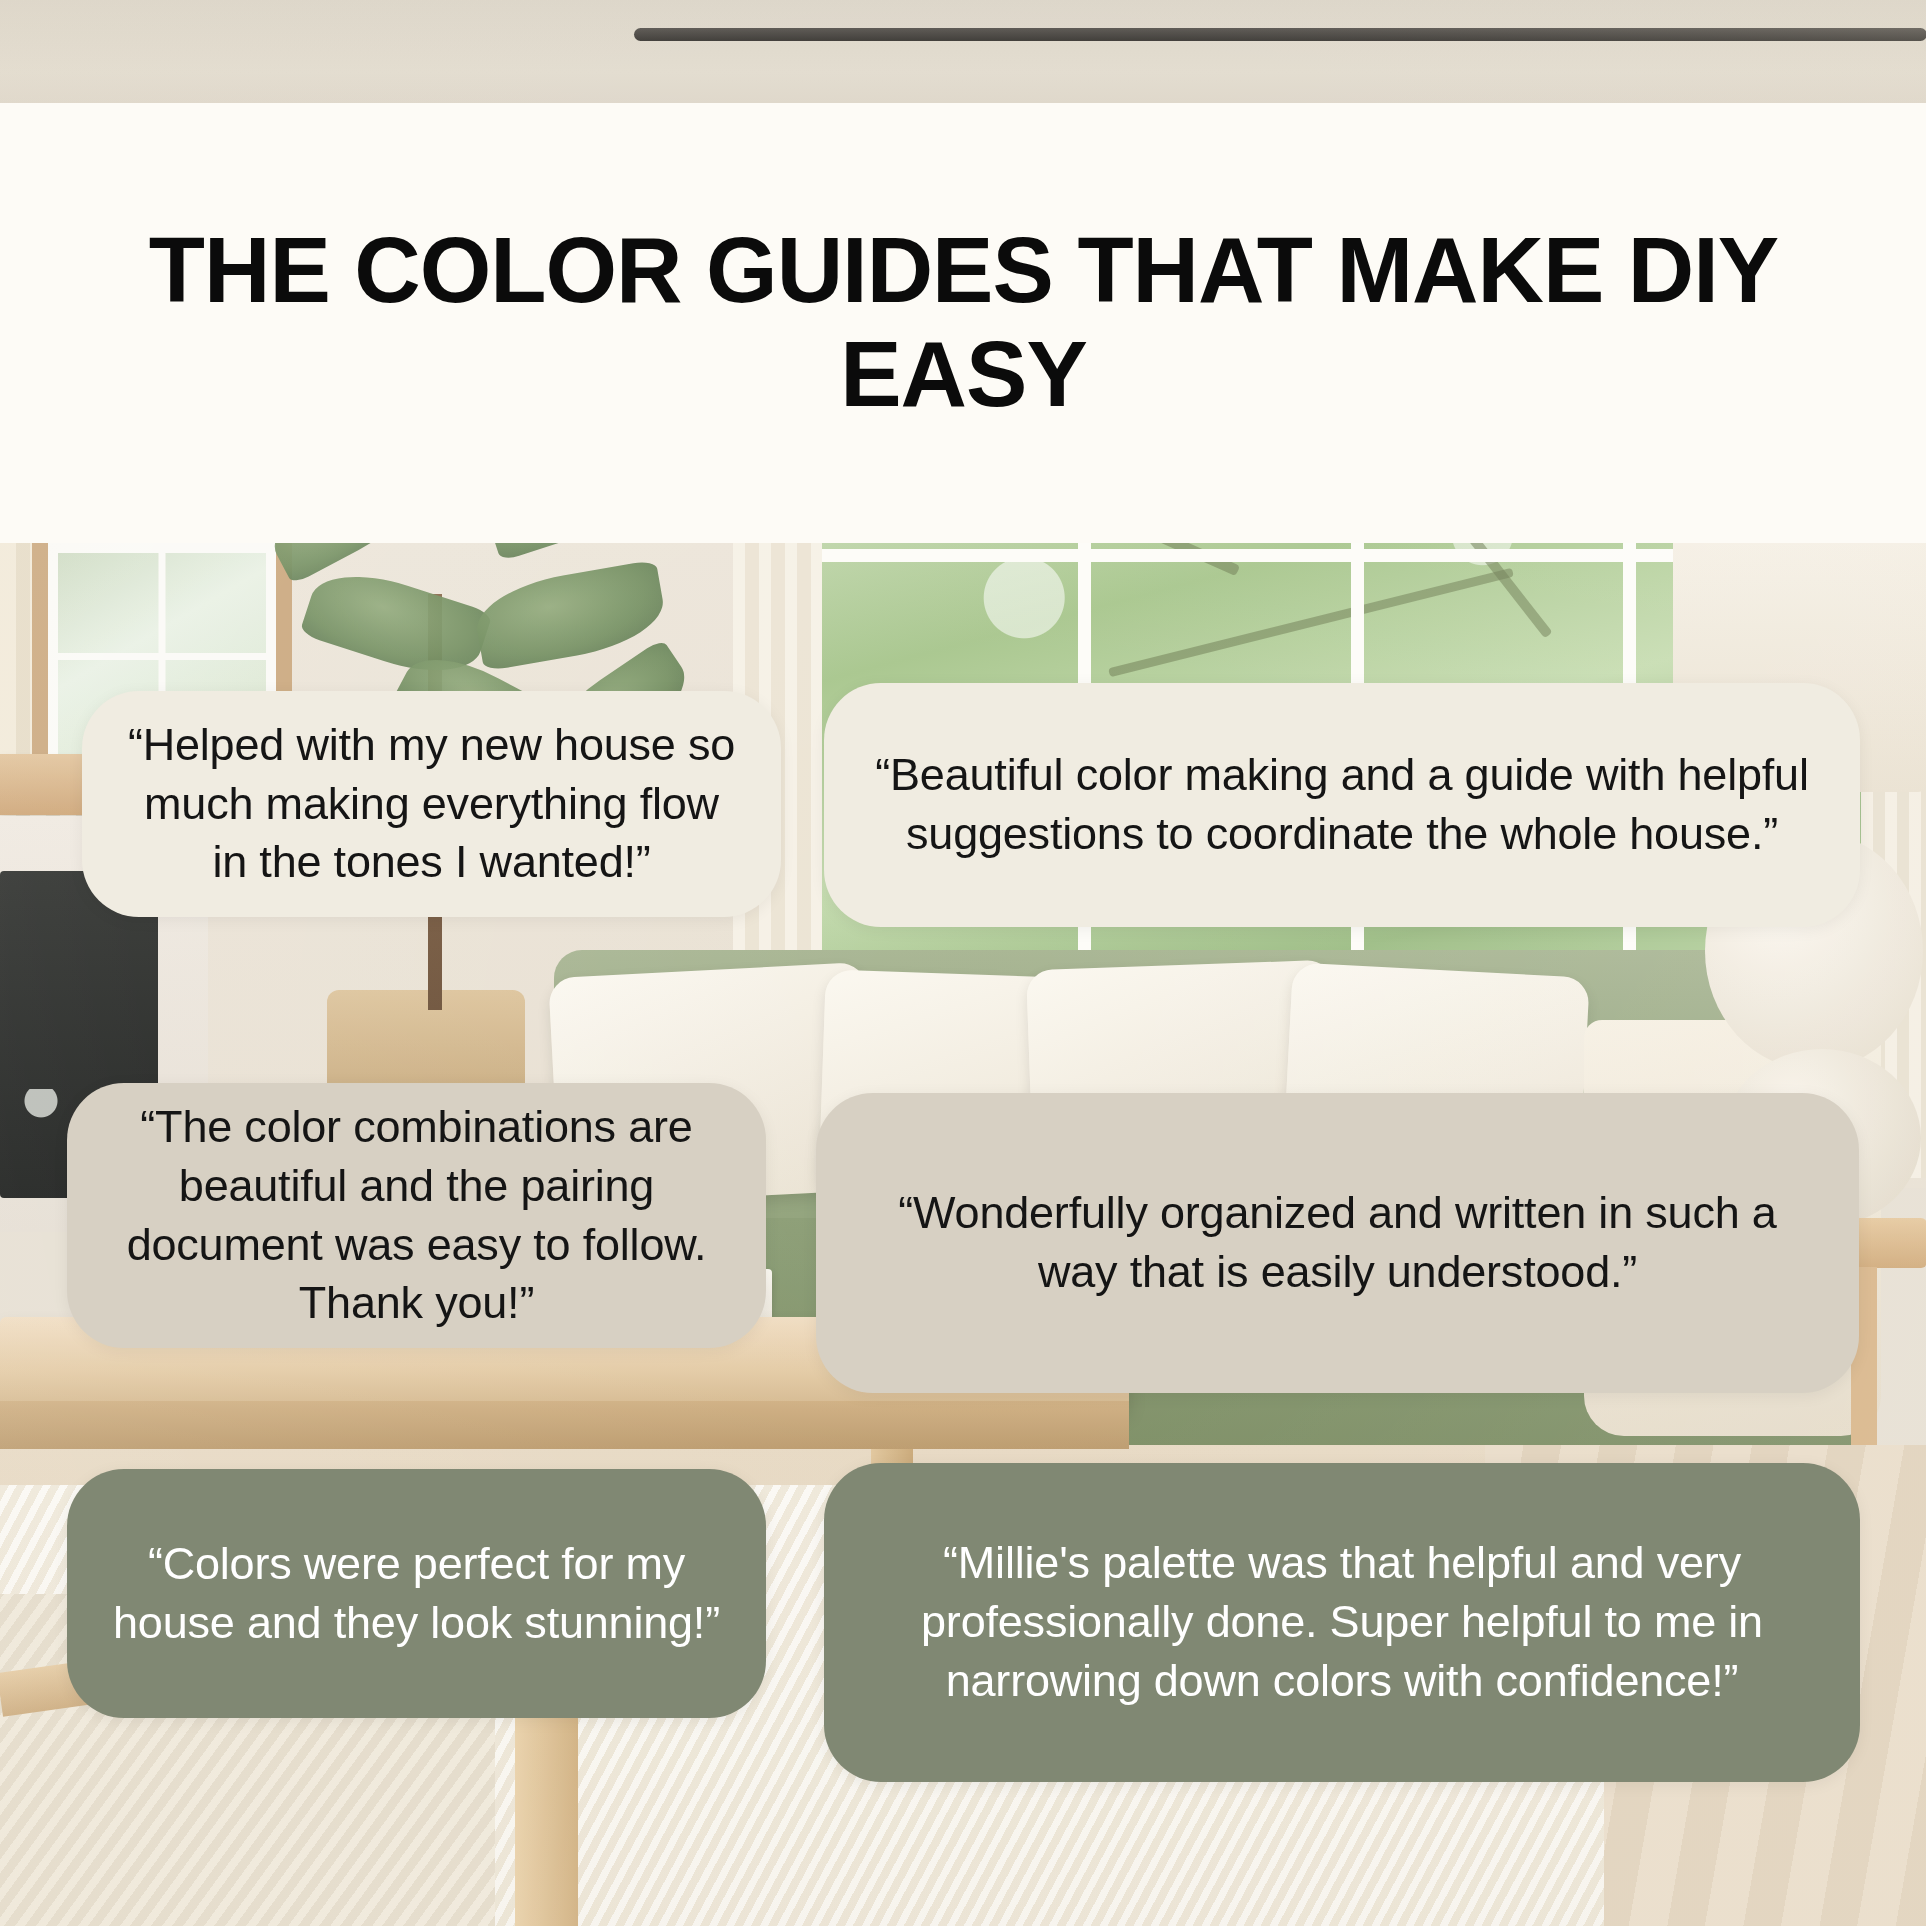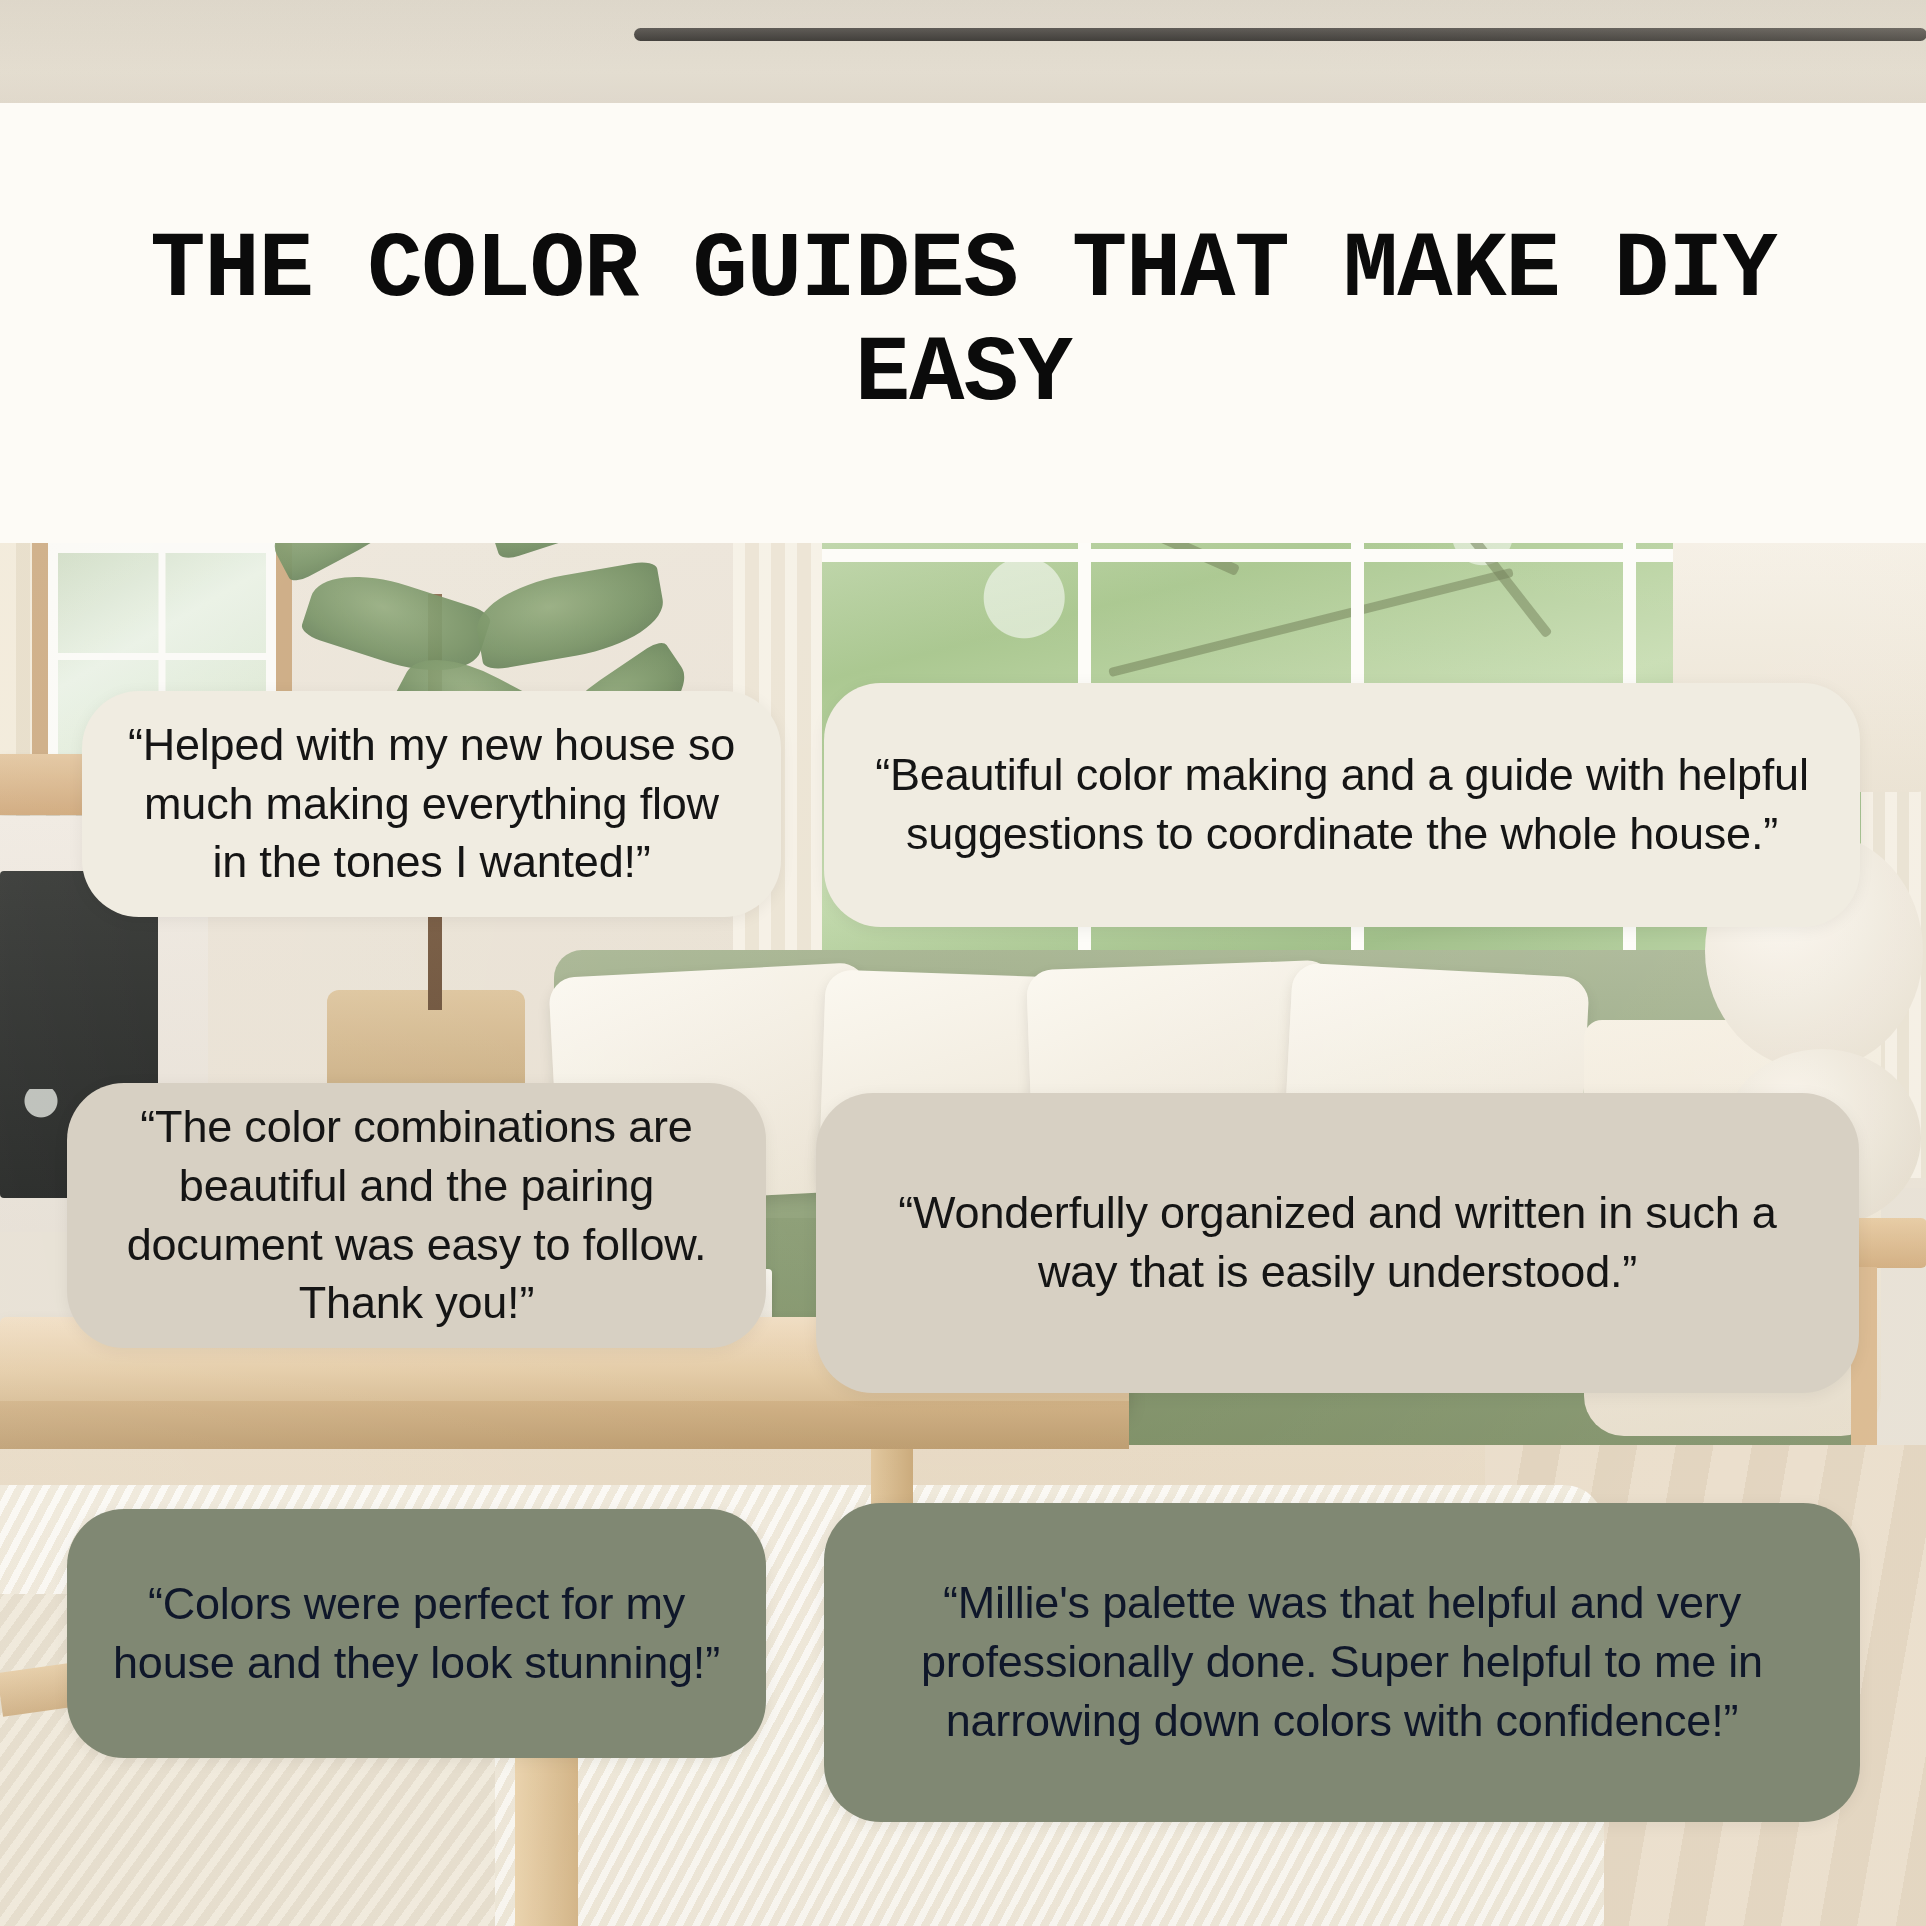--- a/index.html
+++ b/index.html
@@ -213,21 +213,20 @@
     background:radial-gradient(ellipse at 50% 55%, rgba(255,255,255,0) 0%, rgba(255,255,255,.10) 70%, rgba(240,234,222,.22) 100%);
     pointer-events:none;
   }
 
   
   #header-band {
     position:absolute; left:0; top:103px; width:1927px; height:440px;
     background:#fdfbf6;
     display:flex; align-items:center; justify-content:center;
     z-index:5;
-    font-family:Liberation Mono, monospace;
   }
   #headline {
     font-weight:800;
     font-size:92px;
     line-height:1.13;
     letter-spacing:-1px;
     text-align:center;
     color:#0b0b0b;
     max-width:1683px;
   }
@@ -251,21 +250,21 @@
     box-shadow:0 3px 16px rgba(0,0,0,.06);
   }
   .card p {
     font-size:45px;
     line-height:1.31;
     font-weight:400;
     letter-spacing:-0.2px;
   }
   .cream { background:#f0ece1; color:#151515; }
   .taupe { background:#d7d0c3; color:#151515; }
-  .sage  { background:#808873; color:#0f172a;margin-top:40px; }
+  .sage  { background:#808873; color:#ffffff; }
 
   #card-1 { left:82px;   top:691px;  width:699px;  height:226px; }
   #card-2 { left:824px;  top:683px;  width:1036px; height:244px; }
   #card-3 { left:67px;   top:1083px; width:699px;  height:265px; }
   #card-4 { left:816px;  top:1093px; width:1043px; height:300px; }
   #card-5 { left:67px;   top:1469px; width:699px;  height:249px; }
   #card-6 { left:824px;  top:1463px; width:1036px; height:319px; }
 </style>
 </head>
 <body>

